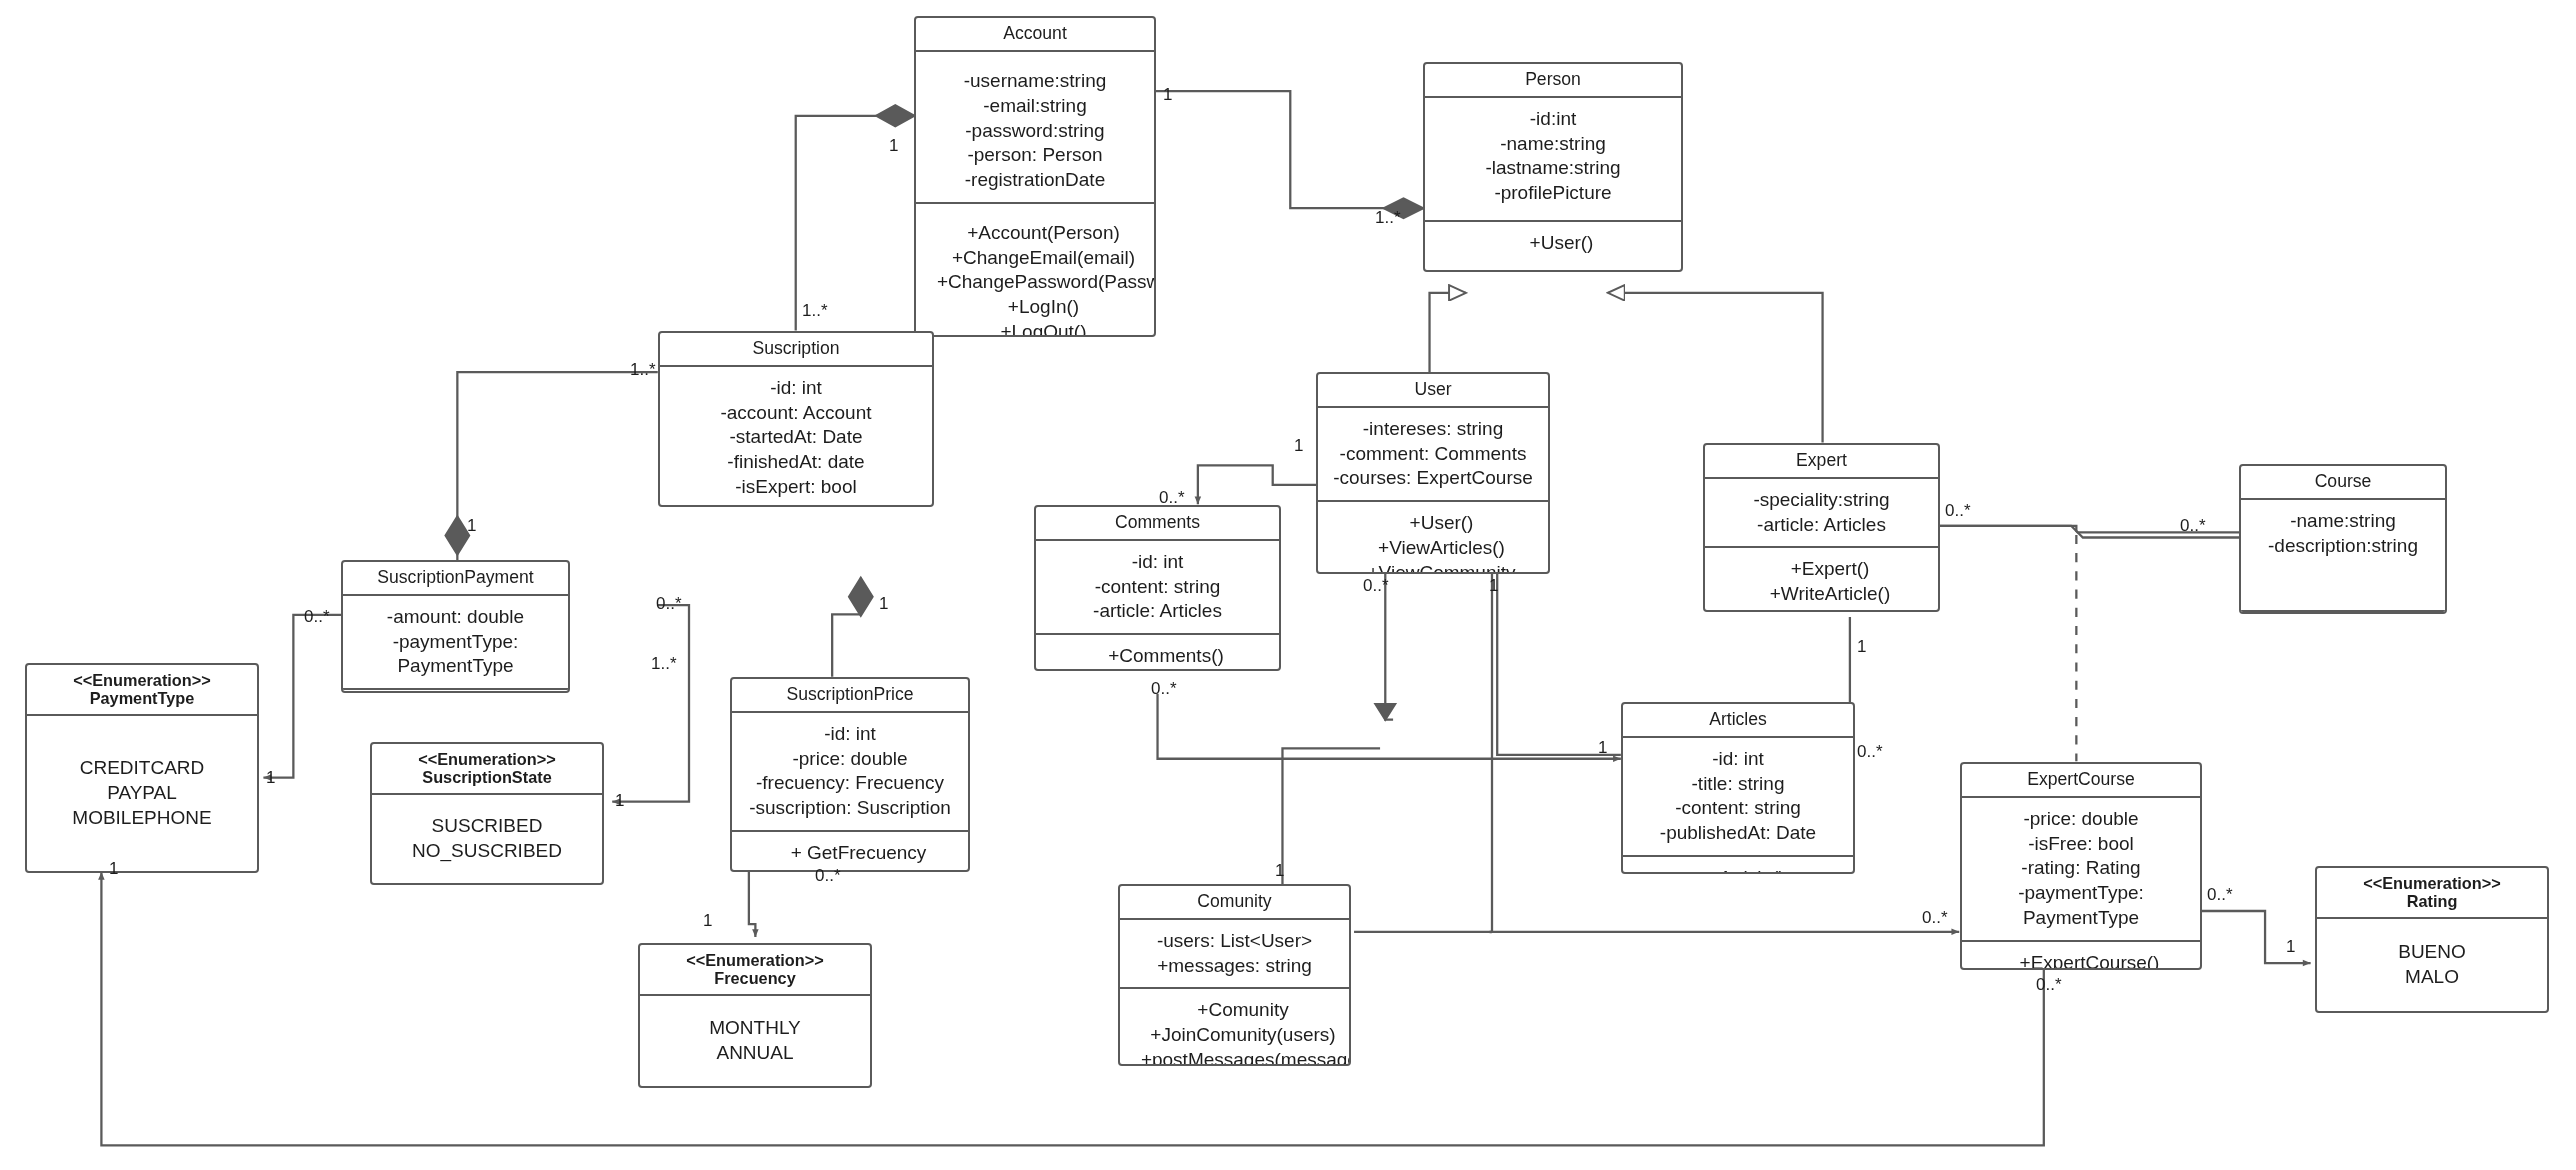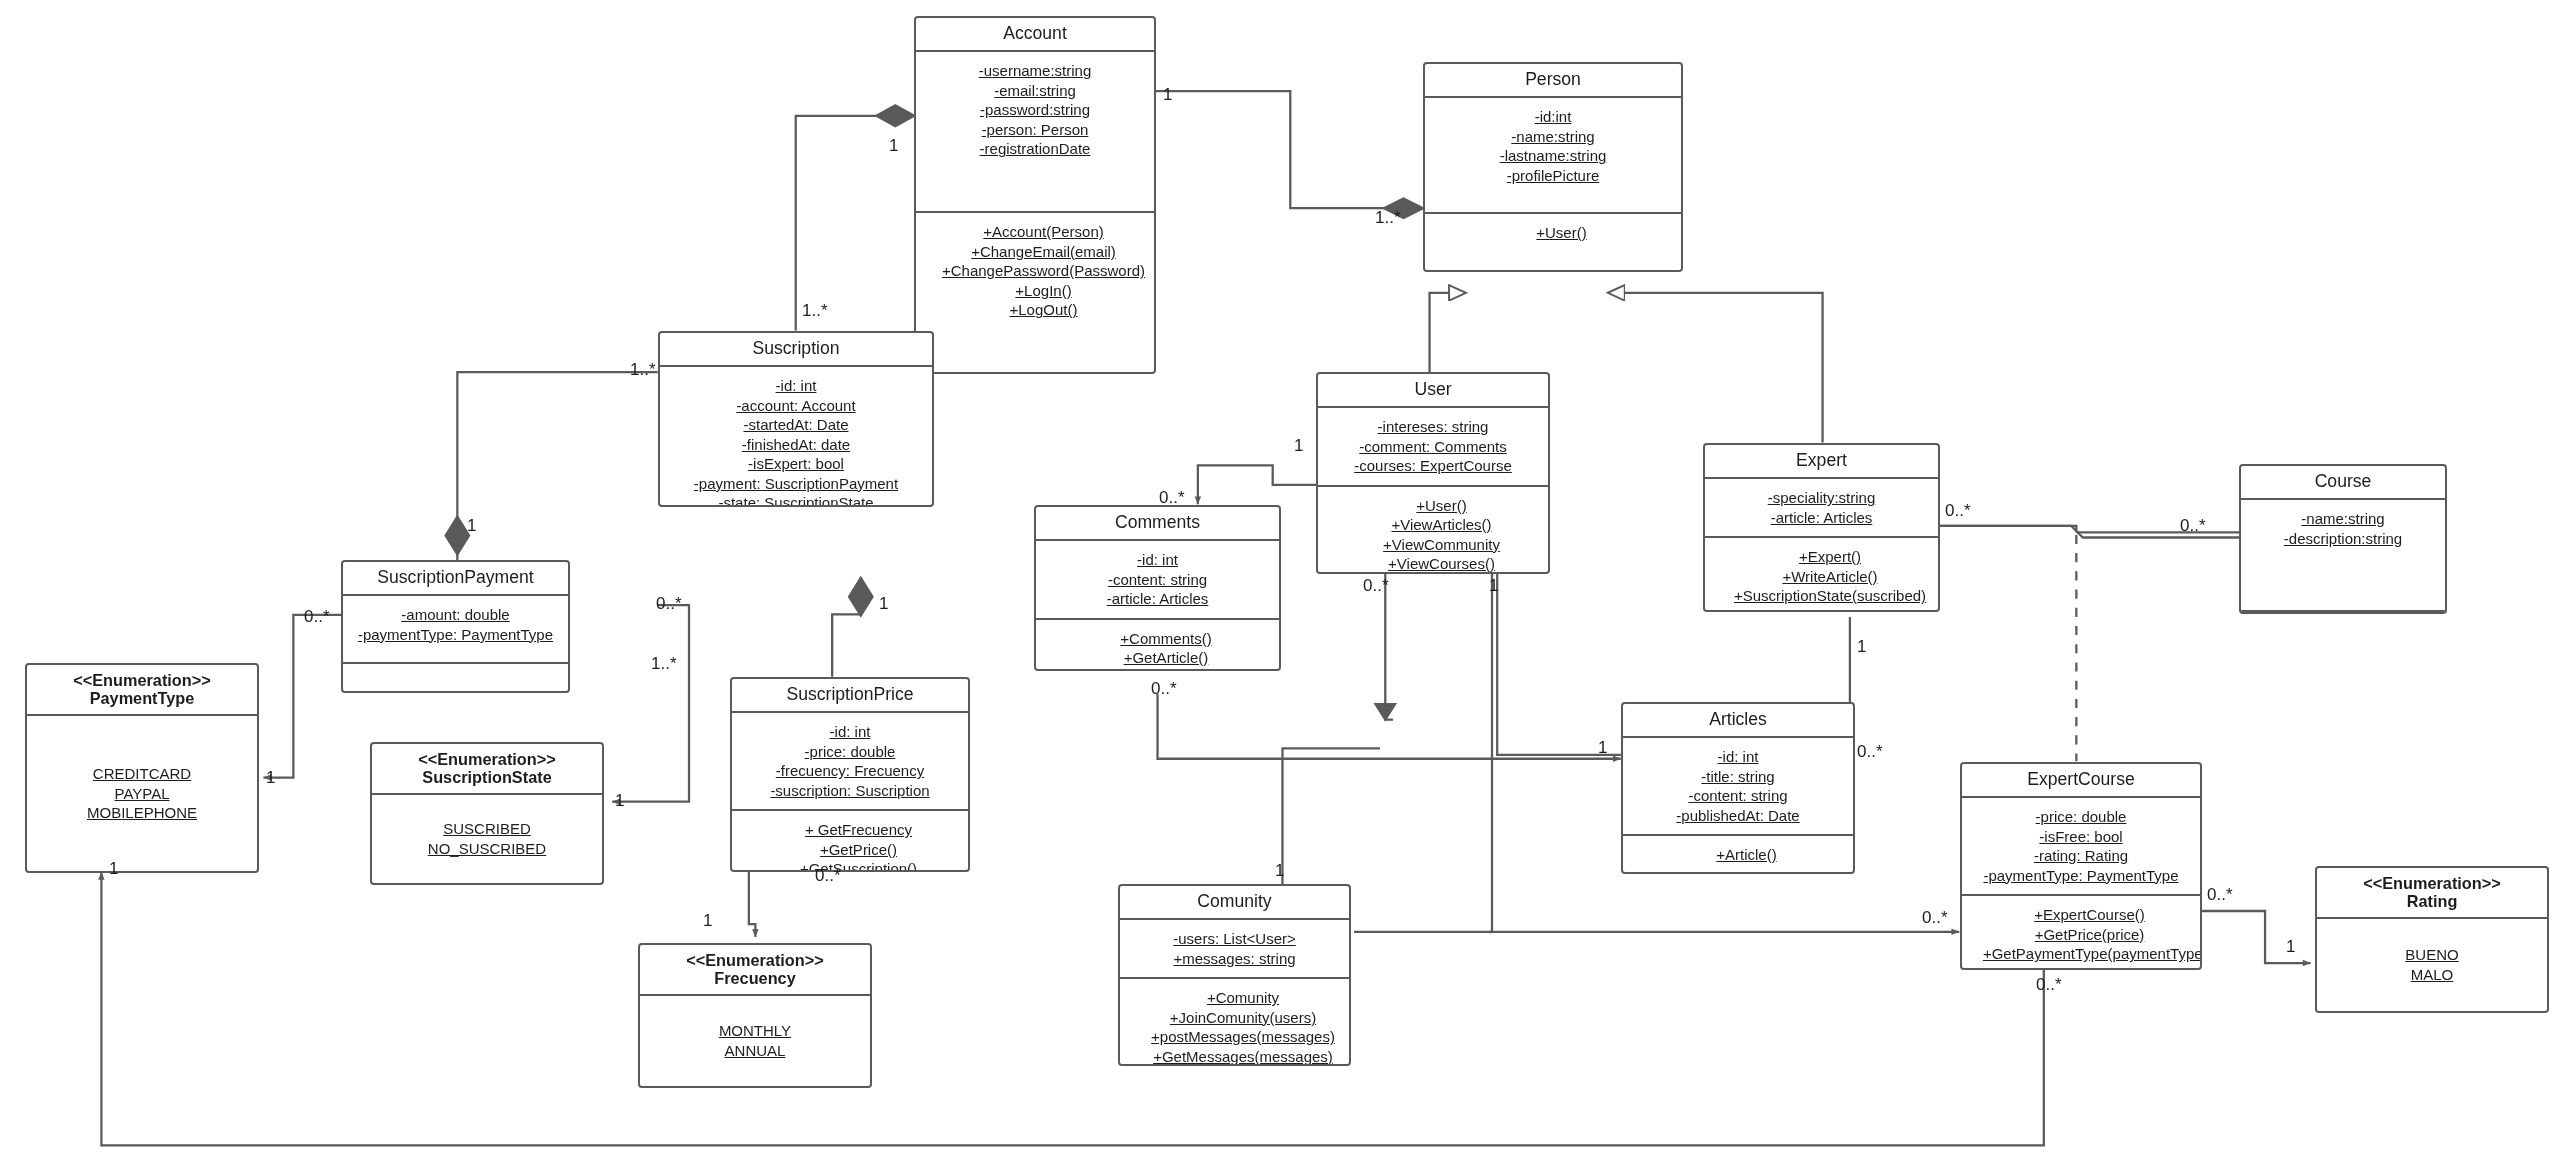--- a/index.html
+++ b/index.html
@@ -40,27 +40,26 @@
     border-bottom: 2px solid #5a5a5a;
     line-height: 1.12;
     white-space: pre-line;
   }
   .node.enum .title {
     font-weight: bold;
     font-size: 16.3px;
   }
   .node .compartment {
     text-align: center;
-    font-size: 15px;
+    font-size: 19px;
     color: #1d1d1d;
     line-height: 1.30;
     padding: 9px 3.9px 9px 3.9px;
     white-space: pre-line;
     flex: 1 1 auto;
-    text-decoration: underline;
   }
   .node .compartment.attrs {
     border-bottom: 2px solid #5a5a5a;
   }
   .node .compartment.literals {
     display: flex;
     align-items: center;
     justify-content: center;
     border-radius: 14px;
   }
@@ -138,21 +137,21 @@
 
       <path d="M2842,948 L2842,1148 L2830,1148" marker-end="url(#arrow-open)"></path>
 
       <path d="M3382,1400 L3480,1400 L3480,1480 L3550,1480" marker-end="url(#arrow-open)"></path>
 
       <path d="M3140,1490 L3140,1760 L155,1760 L155,1340" marker-end="url(#arrow-open)"></path>
 
     </g>
   </svg>
 
-  <div class="node" style="left:914px; top:16.3px; width:242px; height:358px;">
+  <div class="node" style="left:914px; top:16.3px; width:242px; height:321px;gap:8px;">
     <div class="title">Account</div>
     <div class="compartment attrs">-username:string
 -email:string
 -password:string
 -person: Person
 -registrationDate</div>
     <div class="compartment ops">+Account(Person)
 +ChangeEmail(email)
 +ChangePassword(Password)
 +LogIn()

